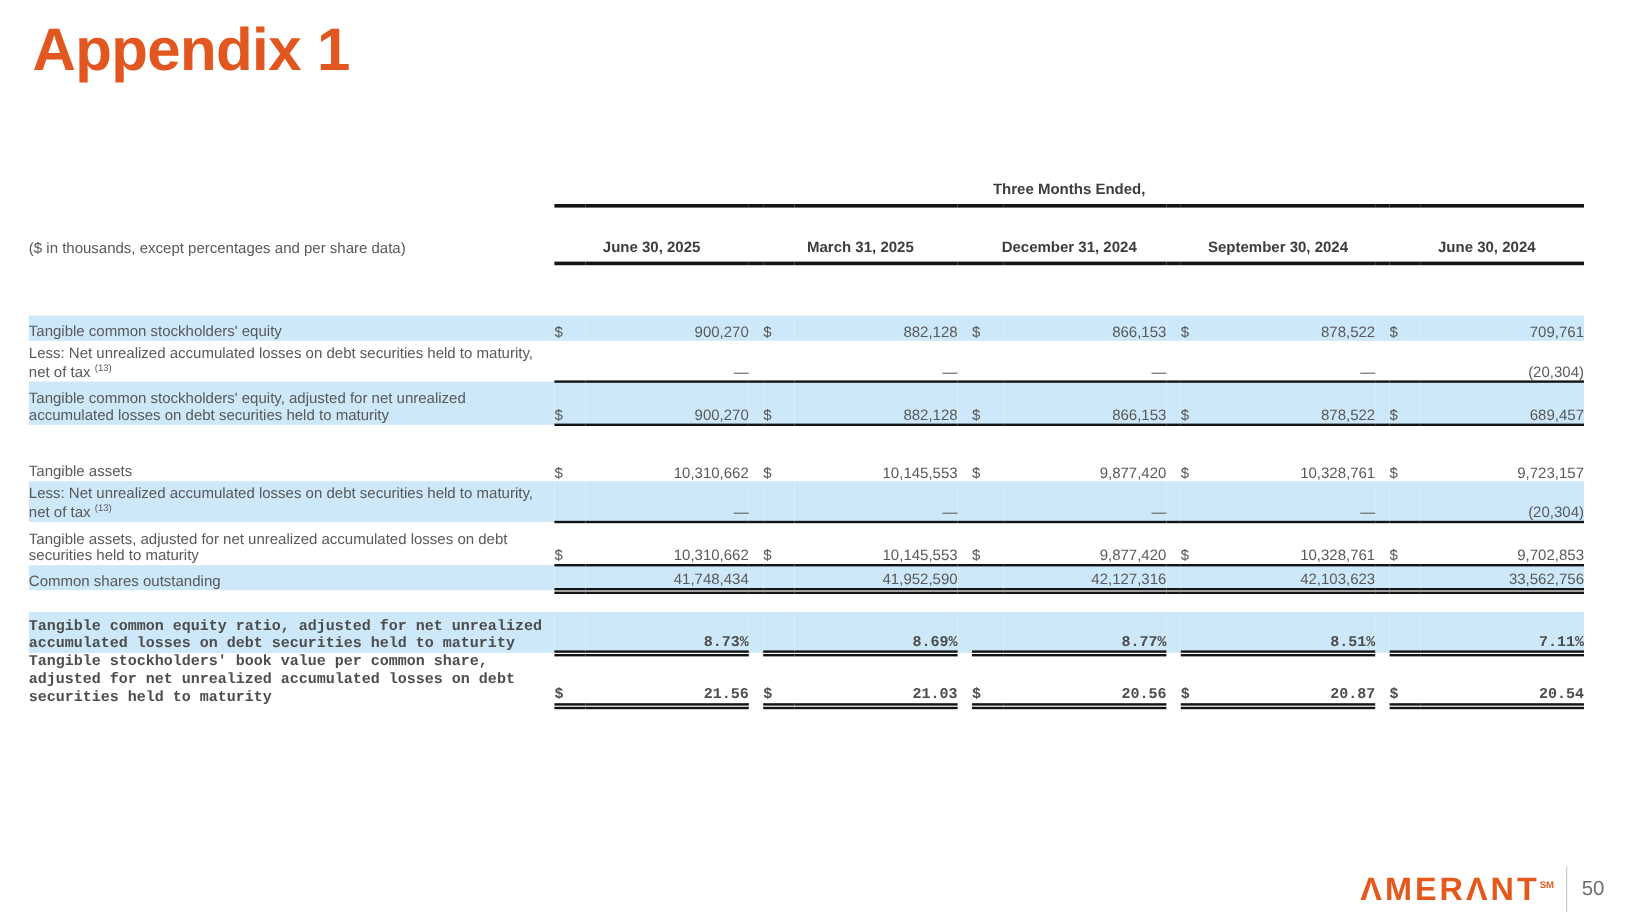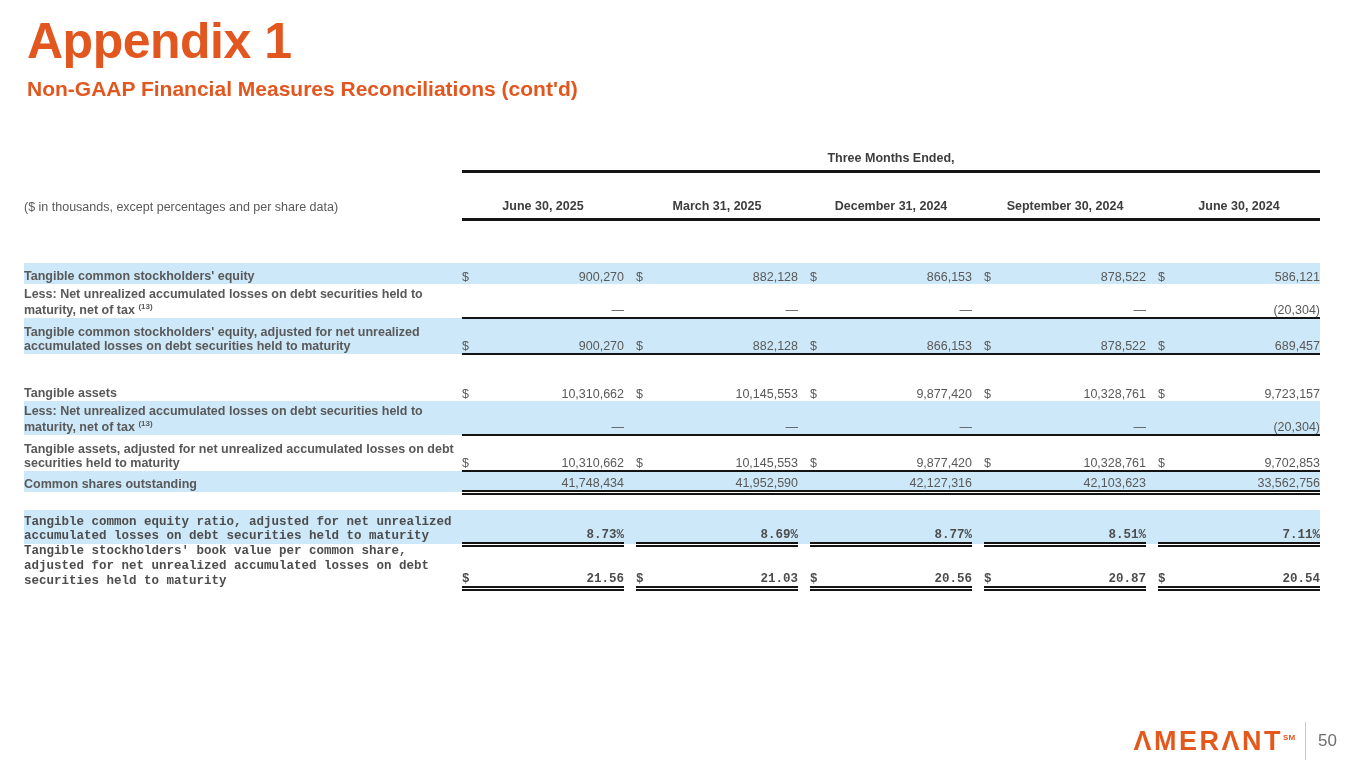--- a/index.html
+++ b/index.html
@@ -20,21 +20,21 @@
   col.c-v   { width:136px; }
   col.c-sp  { width:12px; }
 
   tr.tme-row td.tme { text-align:center; font-weight:bold; color:#3d3d3d; border-bottom:3px solid #141414; padding-bottom:5px; height:26px; }
   tr.dates-row td { height:48px; }
   tr.dates-row td.date-h { text-align:center; font-weight:bold; color:#3d3d3d; border-bottom:3px solid #141414; padding-bottom:5px; }
   tr.dates-row td.sp-h { border-bottom:3px solid #141414; }
   tr.dates-row td.note-cell { color:#595959; padding-bottom:5px; }
   tr.head-gap td { height:44px; }
 
-  td.lbl { padding-left:13px; padding-right:6px; line-height:1.18; padding-bottom:3px; padding-top:3px;font-weight:bold; }
+  td.lbl { padding-left:13px; padding-right:6px; line-height:1.18; padding-bottom:3px; padding-top:3px; }
   td.d   { text-align:left; padding-left:6px; padding-bottom:3px; }
   td.v   { text-align:right; padding-right:2px; padding-bottom:3px; }
 
   tr.hl td { background:#CDE8F8; }
   tr.bold td { font-weight:bold; color:#4d4d4d;font-family:Liberation Mono, monospace; }
 
   tr.h1 td { height:21px; }
   tr.h1b td { height:47px; }
   tr.h2 td { height:34px; }
   tr.h2b td { height:36px; }
@@ -53,21 +53,20 @@
   .footer .divider { width:1px; height:38px; background:#c9c9c9; margin:0 12px 0 10px; }
   .pagenum { color:#6E6E6E; font-size:17px; }
 </style>
 </head>
 <body>
 
 <div class="slide">
 
   <div class="hdr">
     <h1>Appendix 1</h1>
-    <h2>Non-GAAP Financial Measures Reconciliations (cont'd)</h2>
   </div>
 
   <table class="fin">
     <colgroup>
       <col class="c-lbl">
       <col class="c-d">
         <col class="c-v">
         <col class="c-sp">
       <col class="c-d">
         <col class="c-v">
@@ -113,21 +112,21 @@
       <td class="d">$</td>
       <td class="v">882,128</td>
           <td class="sp"></td>
       <td class="d">$</td>
       <td class="v">866,153</td>
           <td class="sp"></td>
       <td class="d">$</td>
       <td class="v">878,522</td>
           <td class="sp"></td>
       <td class="d">$</td>
-      <td class="v">586,121</td>
+      <td class="v">709,761</td>
     </tr>
 
     <tr class="h2 u1">
       <td class="lbl"><span>Less: Net unrealized accumulated losses on debt securities held to maturity, net of tax</span> <sup class="fn">(13)</sup></td>
       <td class="d"></td>
           <td class="v">—</td>
           <td class="sp"></td>
       <td class="d"></td>
           <td class="v">—</td>
           <td class="sp"></td>

